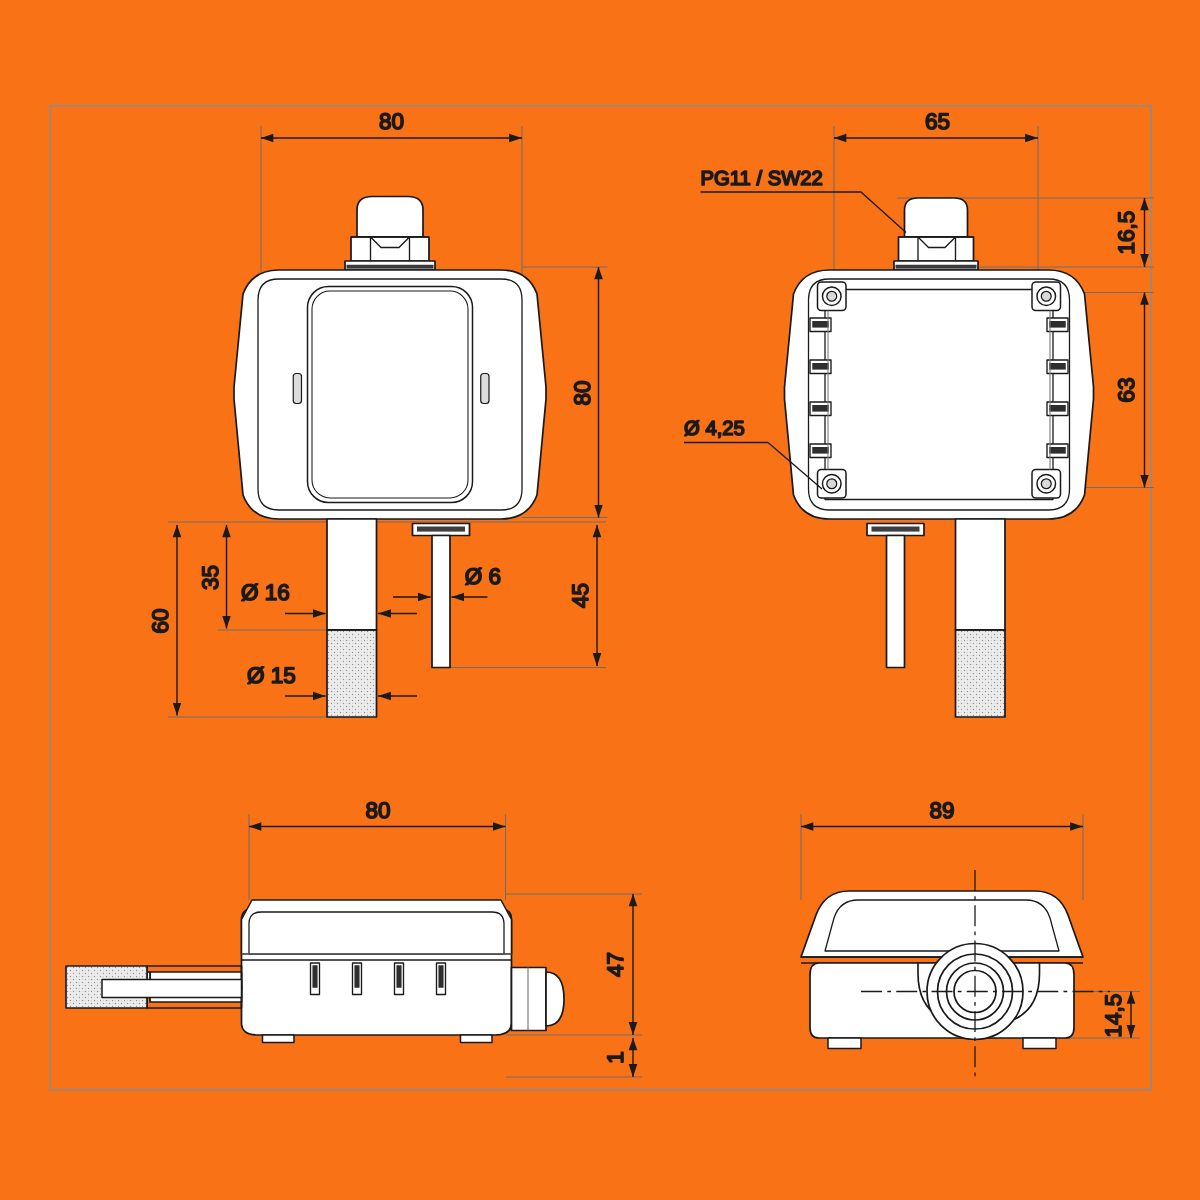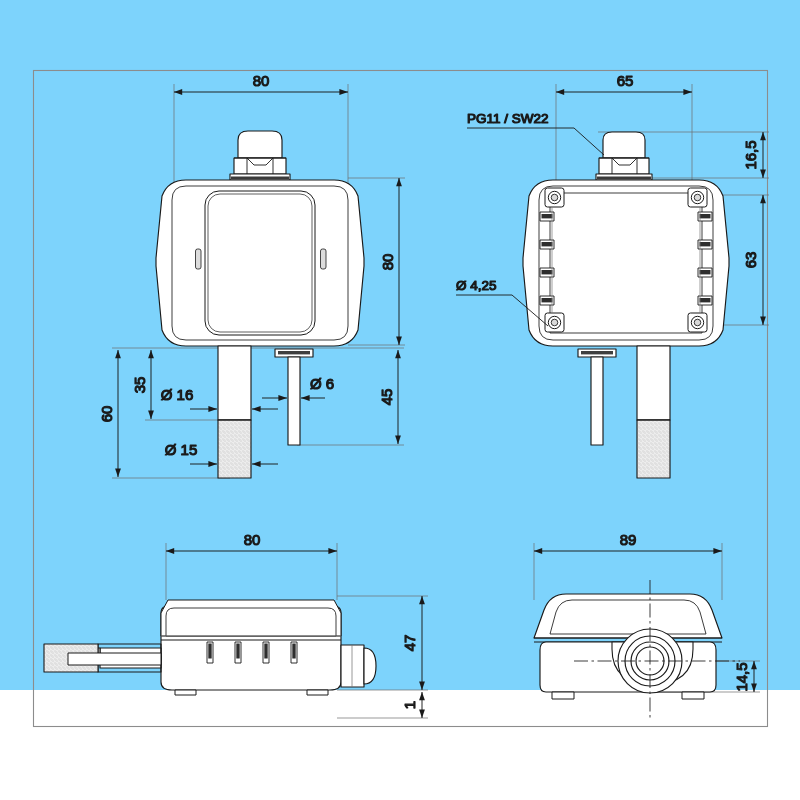--- a/index.html
+++ b/index.html
@@ -10,22 +10,22 @@
   }
   body {
     width: 800px;
     height: 800px;
     font-family: "Liberation Sans", sans-serif;
     overflow: hidden;
   }
   #drawing-root {
     position: relative;
     width: 800px;
-    height: 690px;
-    background: #7dd3fc;
+    height: 800px;
+    background: #f97316;
   }
   svg#drawing-svg {
     display: block;
     width: 800px;
     height: 800px;
   }
   .dim-text {
     font-family: "Liberation Sans", sans-serif;
     font-size: 15px;
     fill: #1a1a1a;

